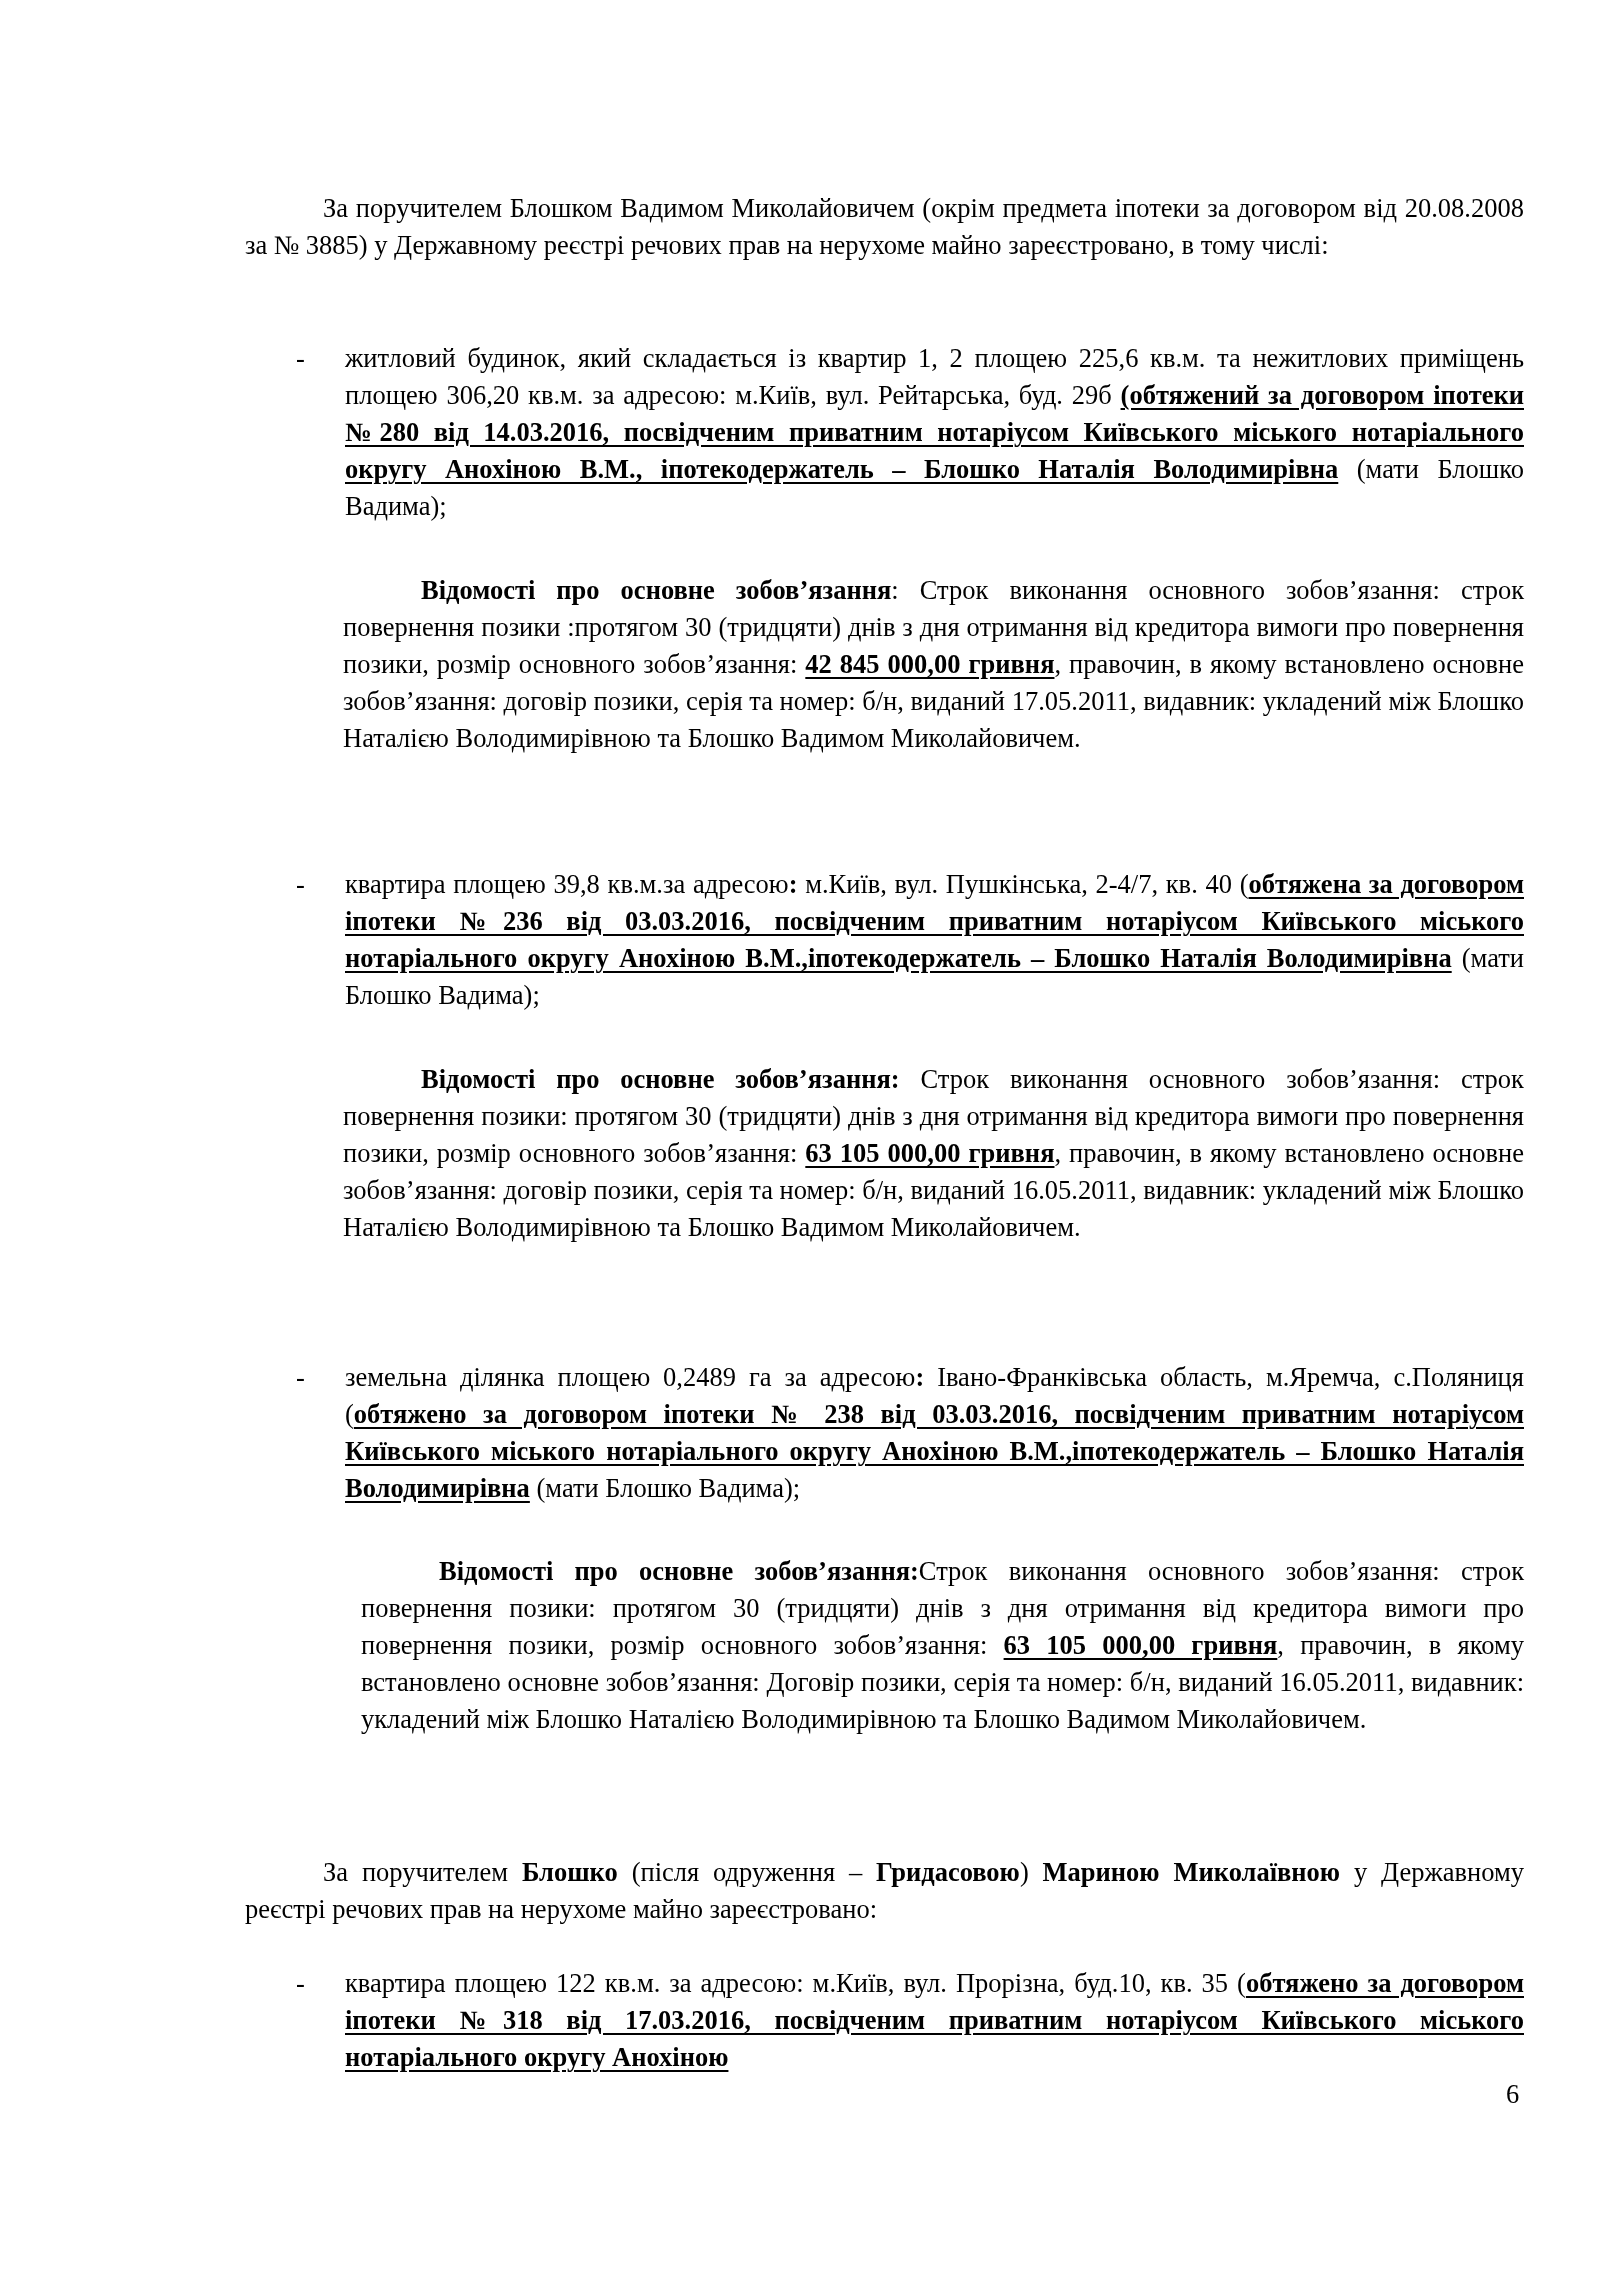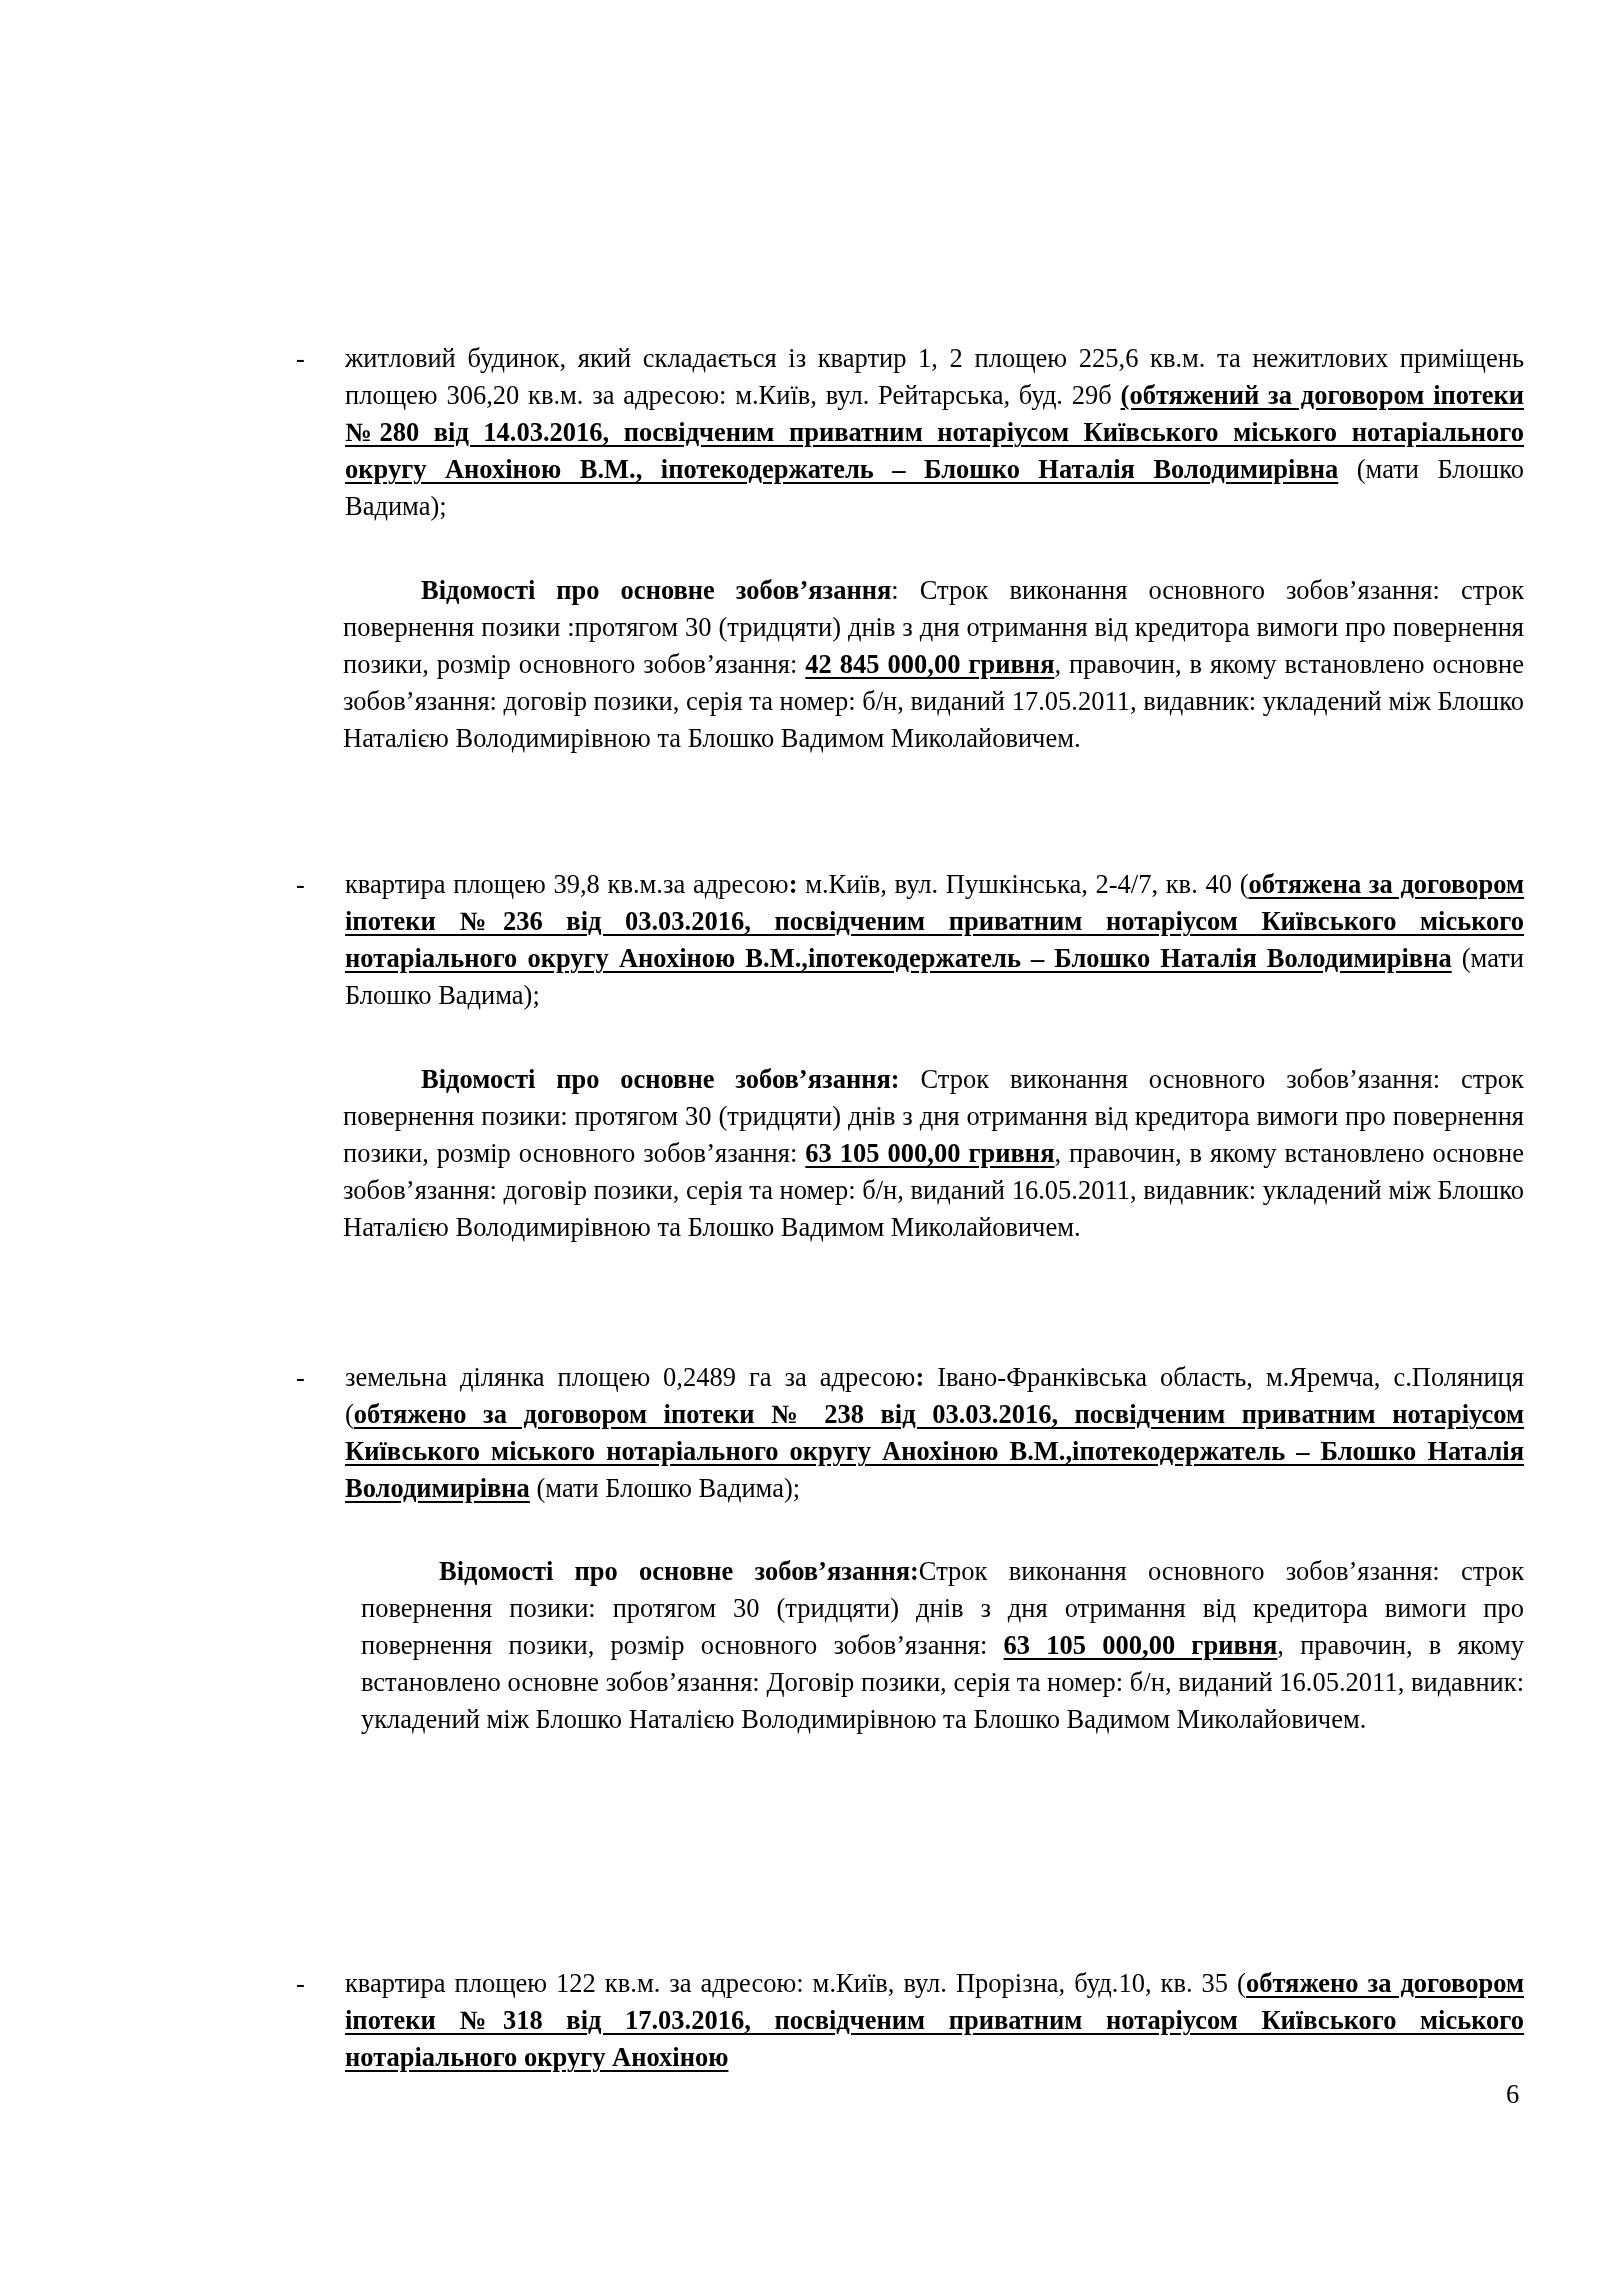--- a/index.html
+++ b/index.html
@@ -60,39 +60,41 @@
       top: 2076px;
       font-size: 26.5px;
       line-height: 37px;
     }
   </style>
 </head>
 <body>
 
 <div class="page">
 
+  <div class="text-block para" style="top:190px;"><span class="">За поручителем Блошком Вадимом Миколайовичем (окрім предмета іпотеки за договором від 20.08.2008 за № 3885) у Державному реєстрі речових прав на нерухоме майно зареєстровано, в тому числі:</span></div>
 
   <div class="text-block bullet" style="top:340px;">
     <span class="bullet-dash">-</span>
   <span class="">житловий будинок, який складається із квартир 1, 2 площею 225,6 кв.м. та нежитлових приміщень площею 306,20 кв.м. за адресою: м.Київ, вул. Рейтарська, буд. 29б </span><span class="seg-b seg-u">(обтяжений за договором іпотеки №280 від 14.03.2016, посвідченим приватним нотаріусом Київського міського нотаріального округу Анохіною В.М., іпотекодержатель – Блошко Наталія Володимирівна</span><span class=""> (мати Блошко Вадима);</span></div>
 
   <div class="text-block obligation" style="top:572px;"><span class="seg-b">Відомості про основне зобов’язання</span><span class="">: Строк виконання основного зобов’язання: строк повернення позики :протягом 30 (тридцяти) днів з дня отримання від кредитора вимоги про повернення позики, розмір основного зобов’язання: </span><span class="seg-b seg-u">42 845 000,00 гривня</span><span class="">, правочин, в якому встановлено основне зобов’язання: договір позики, серія та номер: б/н, виданий 17.05.2011, видавник: укладений між Блошко Наталією Володимирівною та Блошко Вадимом Миколайовичем.</span></div>
 
   <div class="text-block bullet" style="top:866px;">
     <span class="bullet-dash">-</span>
   <span class="">квартира площею 39,8 кв.м.за адресою</span><span class="seg-b">:</span><span class=""> м.Київ, вул. Пушкінська, 2-4/7, кв. 40 (</span><span class="seg-b seg-u">обтяжена за договором іпотеки №236 від 03.03.2016, посвідченим приватним нотаріусом Київського міського нотаріального округу Анохіною В.М.,іпотекодержатель – Блошко Наталія Володимирівна</span><span class=""> (мати Блошко Вадима);</span></div>
 
   <div class="text-block obligation" style="top:1061px;"><span class="seg-b">Відомості про основне зобов’язання:</span><span class=""> Строк виконання основного зобов’язання: строк повернення позики: протягом 30 (тридцяти) днів з дня отримання від кредитора вимоги про повернення позики, розмір основного зобов’язання: </span><span class="seg-b seg-u">63 105 000,00 гривня</span><span class="">, правочин, в якому встановлено основне зобов’язання: договір позики, серія та номер: б/н, виданий 16.05.2011, видавник: укладений між Блошко Наталією Володимирівною та Блошко Вадимом Миколайовичем.</span></div>
 
   <div class="text-block bullet" style="top:1359px;">
     <span class="bullet-dash">-</span>
   <span class="">земельна ділянка площею 0,2489 га за адресою</span><span class="seg-b">:</span><span class=""> Івано-Франківська область, м.Яремча, с.Поляниця (</span><span class="seg-b seg-u">обтяжено за договором іпотеки № 238 від 03.03.2016, посвідченим приватним нотаріусом Київського міського нотаріального округу Анохіною В.М.,іпотекодержатель – Блошко Наталія Володимирівна</span><span class=""> (мати Блошко Вадима);</span></div>
 
   <div class="text-block obligation o3" style="top:1553px;"><span class="seg-b">Відомості про основне зобов’язання:</span><span class="">Строк виконання основного зобов’язання: строк повернення позики: протягом 30 (тридцяти) днів з дня отримання від кредитора вимоги про повернення позики, розмір основного зобов’язання: </span><span class="seg-b seg-u">63 105 000,00 гривня</span><span class="">, правочин, в якому встановлено основне зобов’язання: Договір позики, серія та номер: б/н, виданий 16.05.2011, видавник: укладений між Блошко Наталією Володимирівною та Блошко Вадимом Миколайовичем.</span></div>
 
+  <div class="text-block para" style="top:1854px;"><span class="">За поручителем </span><span class="seg-b">Блошко</span><span class=""> (після одруження – </span><span class="seg-b">Гридасовою</span><span class="">) </span><span class="seg-b">Мариною Миколаївною</span><span class=""> у Державному реєстрі речових прав на нерухоме майно зареєстровано:</span></div>
 
   <div class="text-block bullet" style="top:1965px;">
     <span class="bullet-dash">-</span>
   <span class="">квартира площею 122 кв.м. за адресою: м.Київ, вул. Прорізна, буд.10, кв. 35 (</span><span class="seg-b seg-u">обтяжено за договором іпотеки №318 від 17.03.2016, посвідченим приватним нотаріусом Київського міського нотаріального округу Анохіною</span></div>
 
   <div class="page-number">6</div>
 </div>
 
 
 </body></html>

